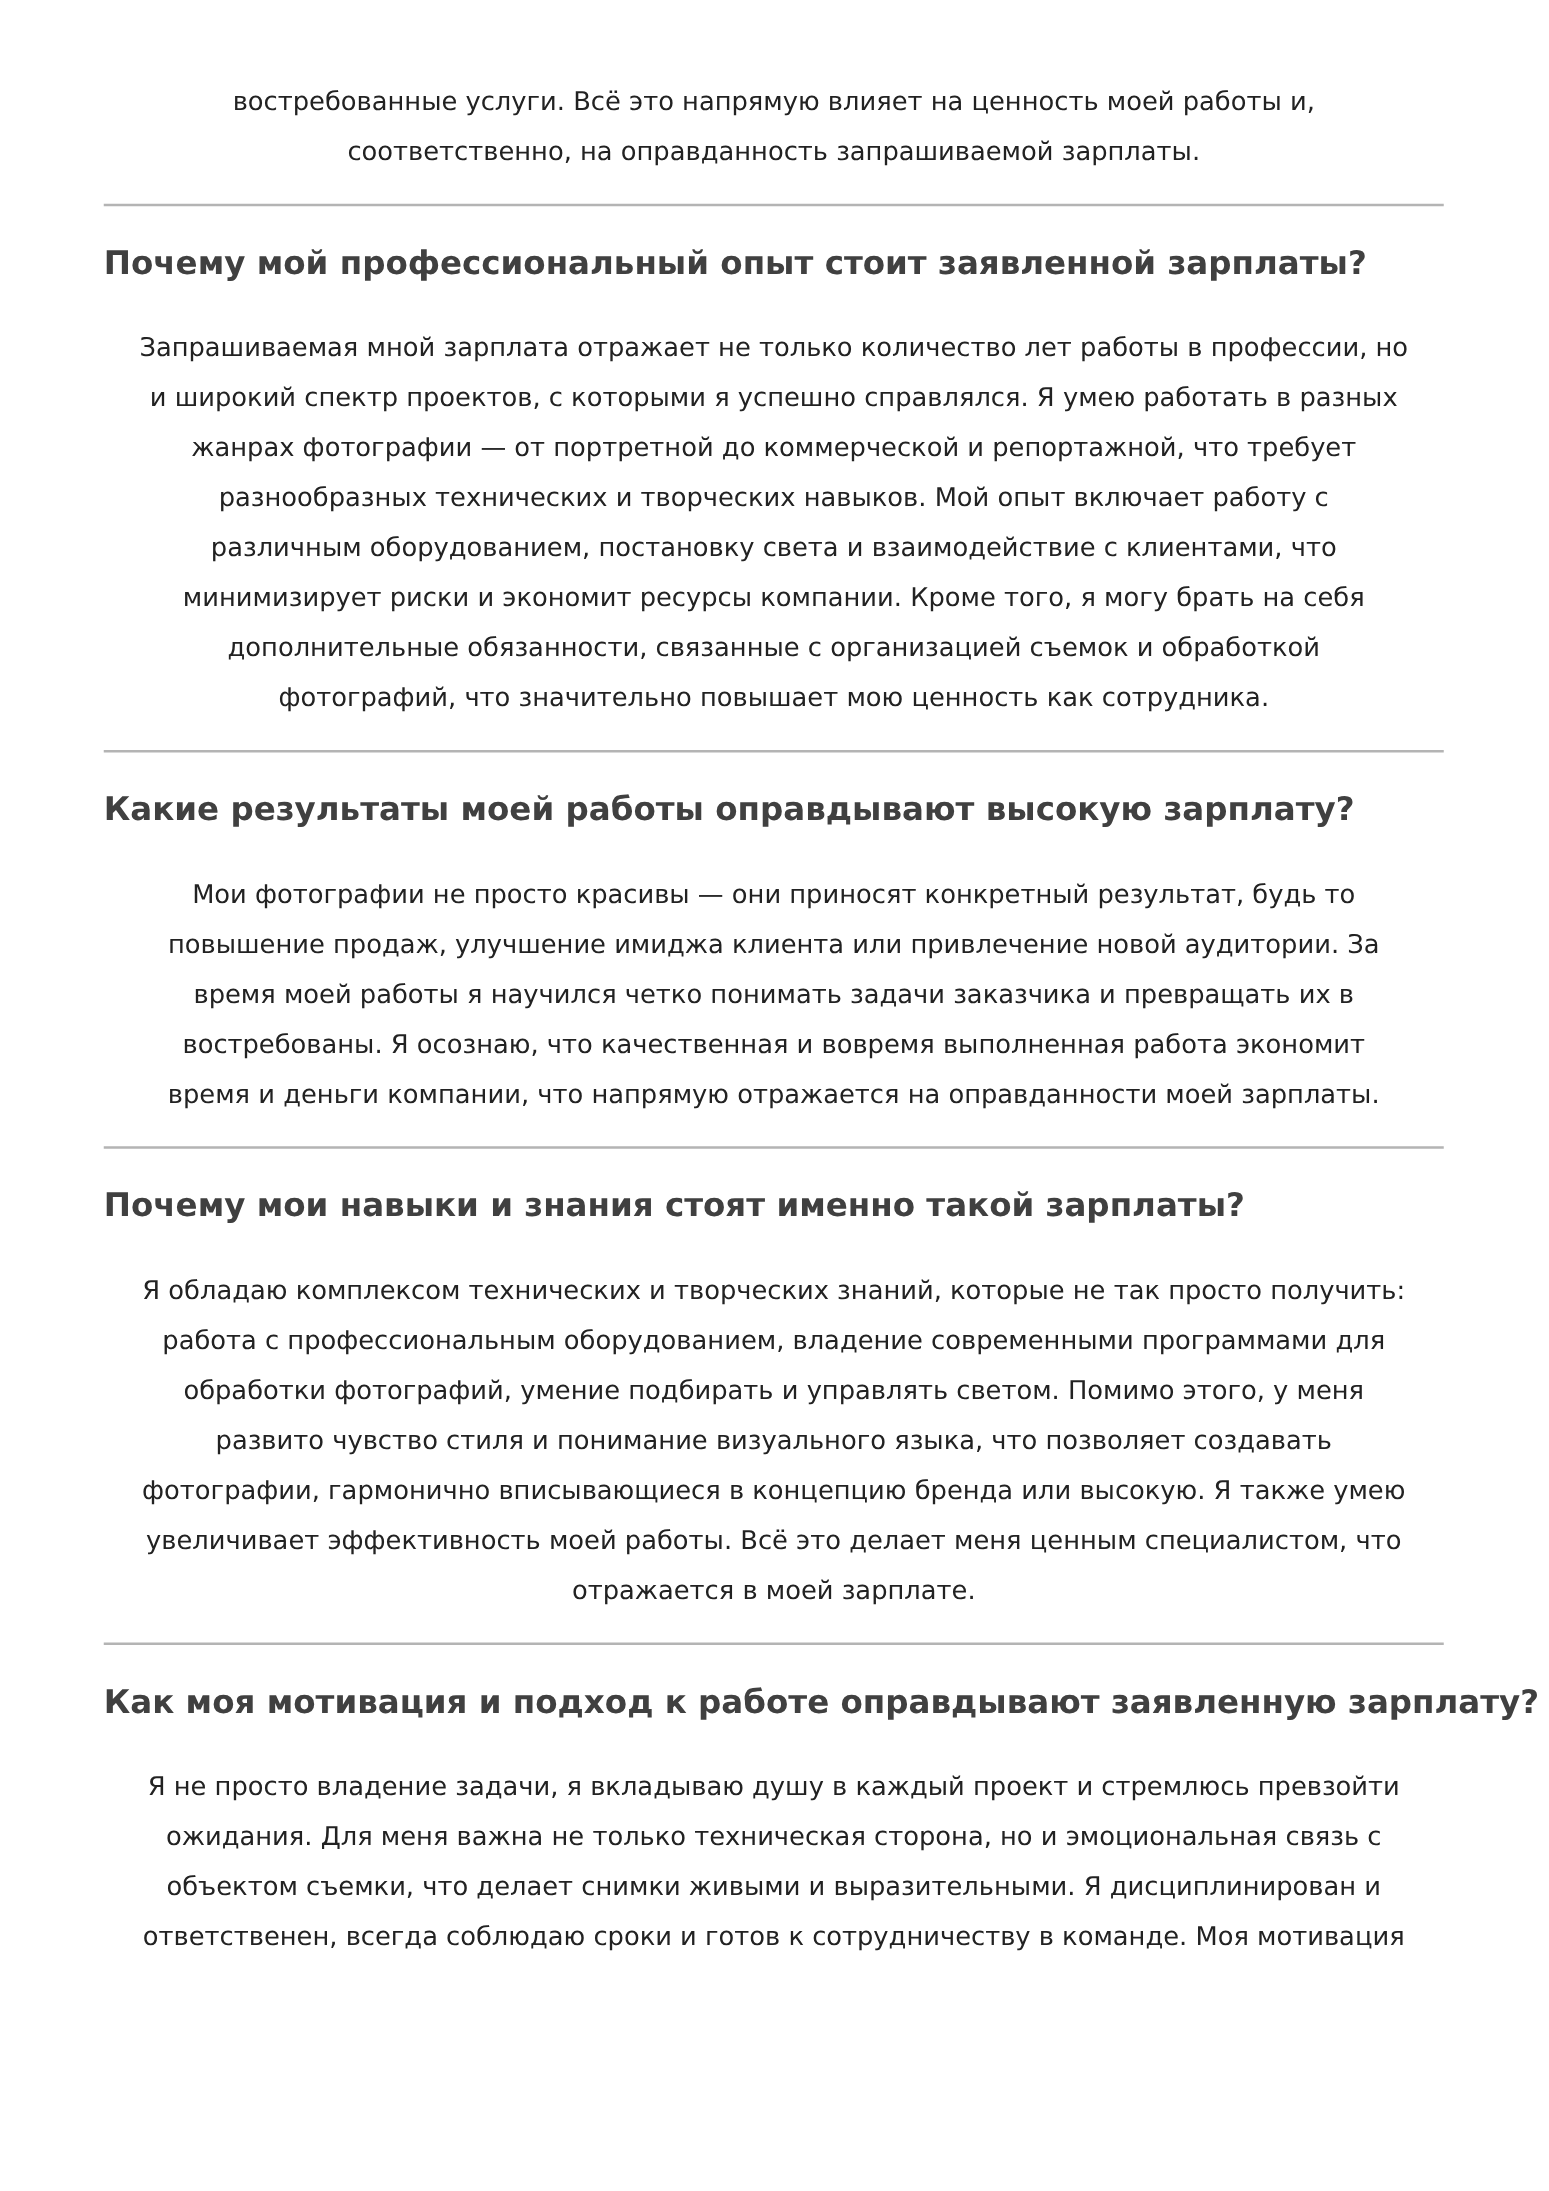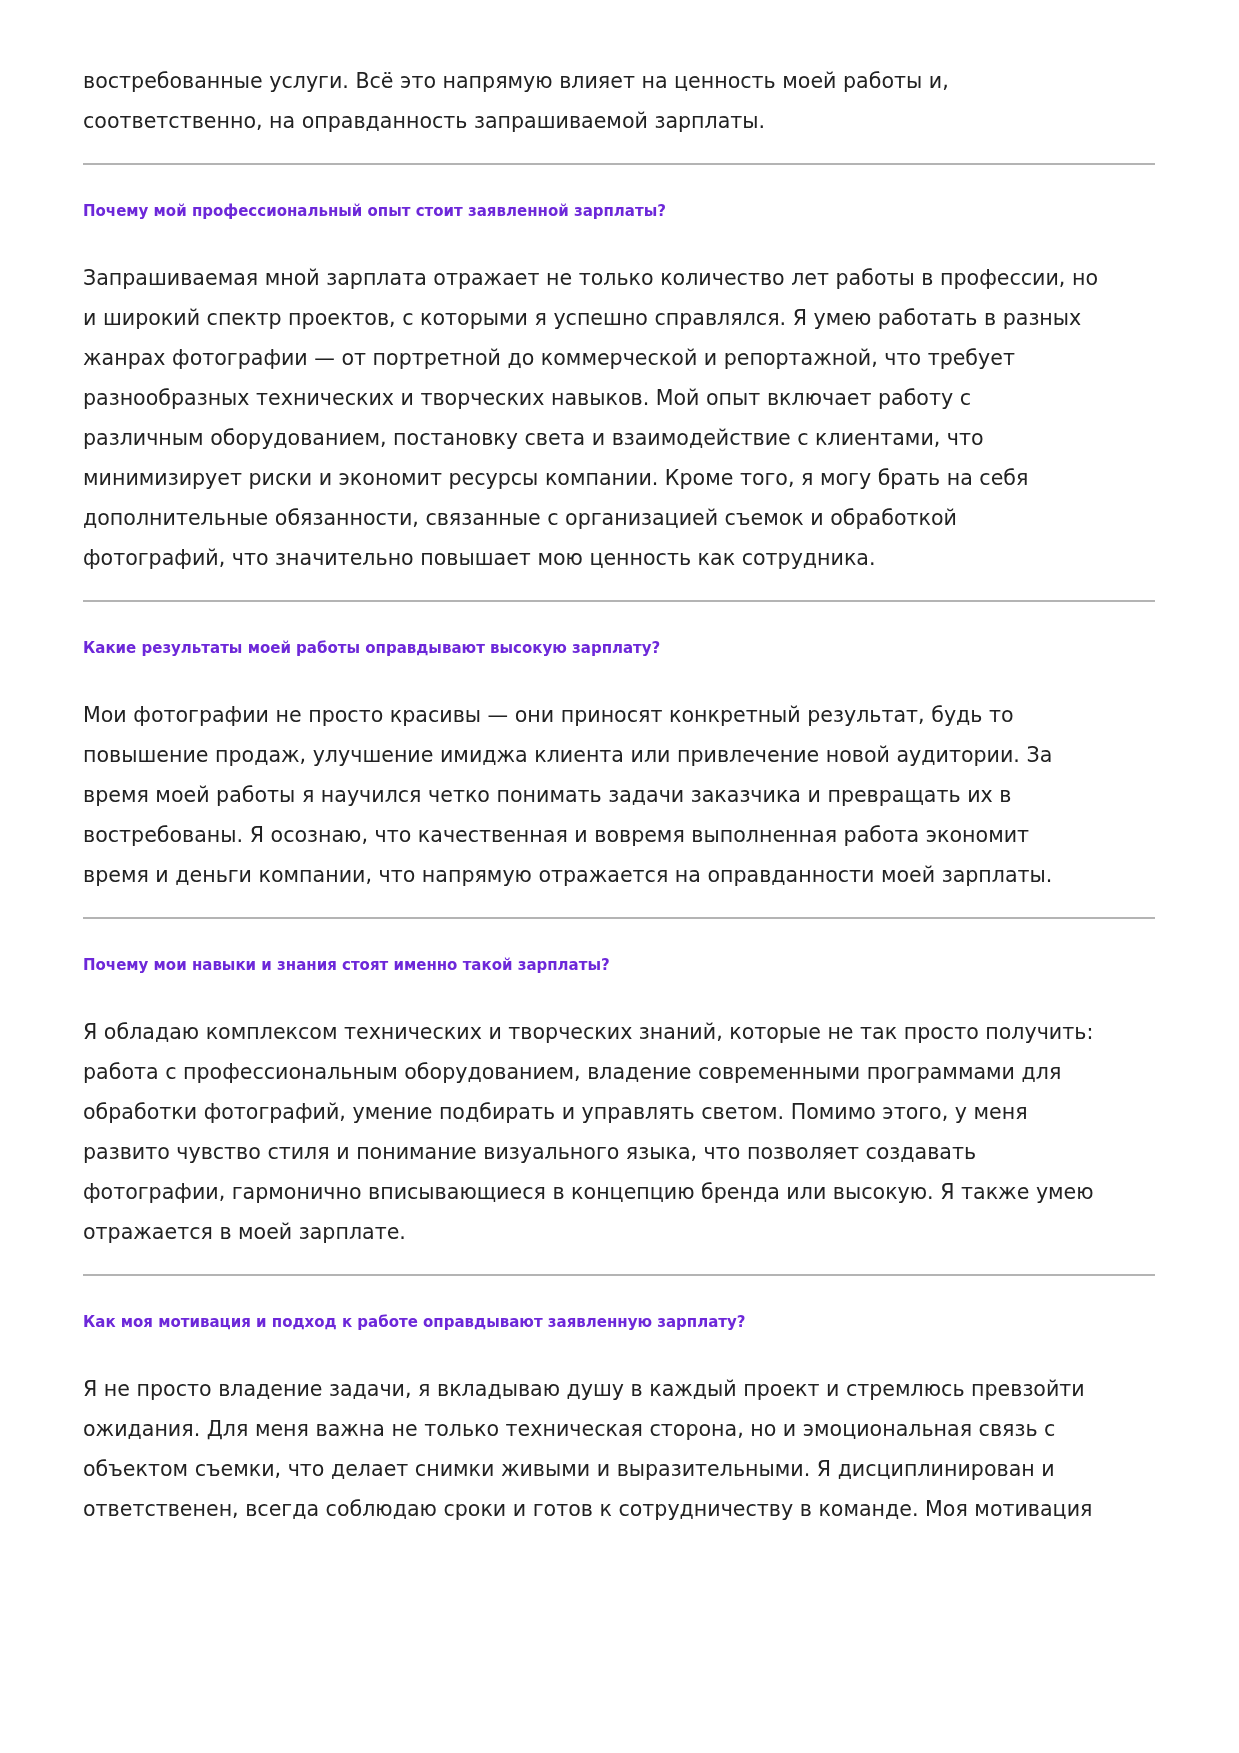--- a/index.html
+++ b/index.html
@@ -23,35 +23,36 @@
   }
   .para {
     margin: 0;
     font-size: 20.6px;
     line-height: 40px;
     color: #222222;
   }
   .para .line {
     display: block;
     white-space: nowrap;
+    text-align: center;
   }
   .rule {
     height: 2px;
     background: #b4b4b4;
     border: 0;
     margin: 0;
   }
   .intro { margin: 0; }
   .section-rule-gap-top { height: 22px; }
   .heading {
     margin: 0;
-    font-size: 15px;
+    font-size: 26px;
     font-weight: bold;
     line-height: 28px;
-    color: #6d28d9;
+    color: #404040;
     white-space: nowrap;
   }
   .gap-rule-heading { height: 32px; }
   .gap-heading-para { height: 33px; }
 </style>
 </head>
 <body>
 
 <div class="page">
 
@@ -98,20 +99,21 @@
     <hr class="rule">
     <div class="gap-rule-heading"></div>
     <h2 class="heading">Почему мои навыки и знания стоят именно такой зарплаты?</h2>
     <div class="gap-heading-para"></div>
     <p class="para">
       <span class="line">Я обладаю комплексом технических и творческих знаний, которые не так просто получить:</span>
       <span class="line">работа с профессиональным оборудованием, владение современными программами для</span>
       <span class="line">обработки фотографий, умение подбирать и управлять светом. Помимо этого, у меня</span>
       <span class="line">развито чувство стиля и понимание визуального языка, что позволяет создавать</span>
       <span class="line">фотографии, гармонично вписывающиеся в концепцию бренда или высокую. Я также умею</span>
+      <span class="line">увеличивает эффективность моей работы. Всё это делает меня ценным специалистом, что</span>
       <span class="line">отражается в моей зарплате.</span>
     </p>
   </div>
 
   <div>
     <div class="section-rule-gap-top"></div>
     <hr class="rule">
     <div class="gap-rule-heading"></div>
     <h2 class="heading">Как моя мотивация и подход к работе оправдывают заявленную зарплату?</h2>
     <div class="gap-heading-para"></div>

